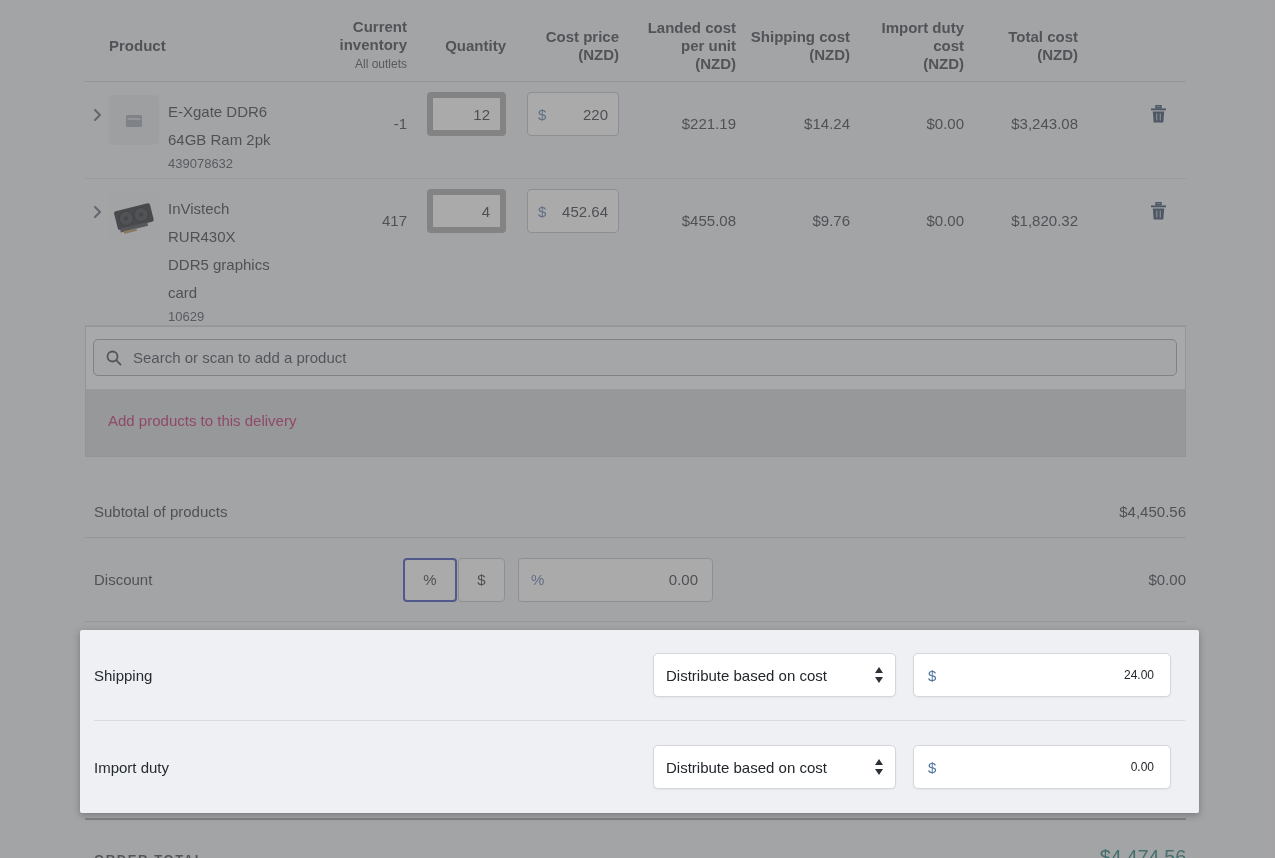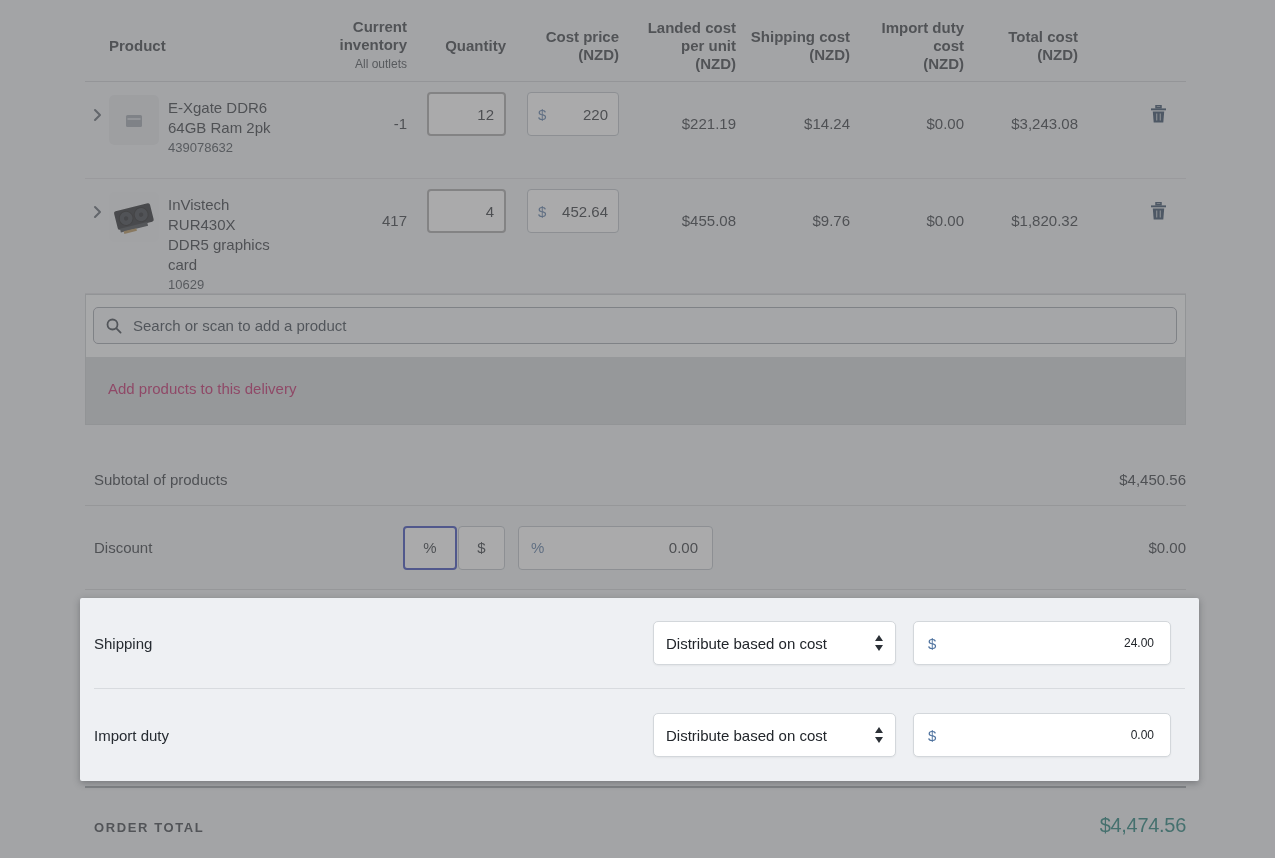--- a/index.html
+++ b/index.html
@@ -14,25 +14,25 @@
   .h-product{grid-column:2/4;text-align:left;}
   .h-right{text-align:right;}
   .hsub{display:block;font-size:12px;font-weight:400;color:#3a4046;margin-top:1px;}
 
   .product-row{padding-top:10px;border-bottom:1px solid #d8dade;min-height:97px;box-sizing:border-box;}
   .row-tall{min-height:113px;}
   .chev{margin-top:16px;display:flex;justify-content:center;}
   .pimg{margin-top:3px;}
   .pimg svg{display:block;border-radius:5px;}
   .namecell{margin-top:6px;padding-right:14px;}
-  .pname{font-size:15px;line-height:20px;color:#262b31;}
+  .pname{font-size:15px;line-height:28px;color:#262b31;}
   .sku{font-size:13px;line-height:16px;color:#3c434a;margin-top:2px;}
   .num{font-size:15px;line-height:44px;margin-top:10px;text-align:right;color:#262b31;}
   .qtycell,.costcell{display:flex;justify-content:flex-end;}
-  .qty-input{width:79px;height:44px;box-sizing:border-box;border:2px solid #a3a3a3;border-radius:4px;
+  .qty-input{width:79px;height:44px;box-sizing:border-box;border:6px solid #a3a3a3;border-radius:4px;
              background:#fff;text-align:right;padding:0 10px;font-size:15px;color:#22262b;
              font-family:"Liberation Sans",sans-serif;}
   .cost-box{display:flex;align-items:center;width:92px;height:44px;box-sizing:border-box;
             border:1px solid #b9bfc6;border-radius:4px;background:#fff;padding:0 10px;}
   .cur{color:#50739f;font-size:15px;}
   .cost-box input{flex:1;width:0;border:none;background:transparent;text-align:right;font-size:15px;
                   color:#22262b;outline:none;font-family:"Liberation Sans",sans-serif;padding:0;}
   .trashcell{display:flex;justify-content:flex-end;padding-right:19px;margin-top:13px;}
   .trashcell svg{cursor:pointer;}
 

